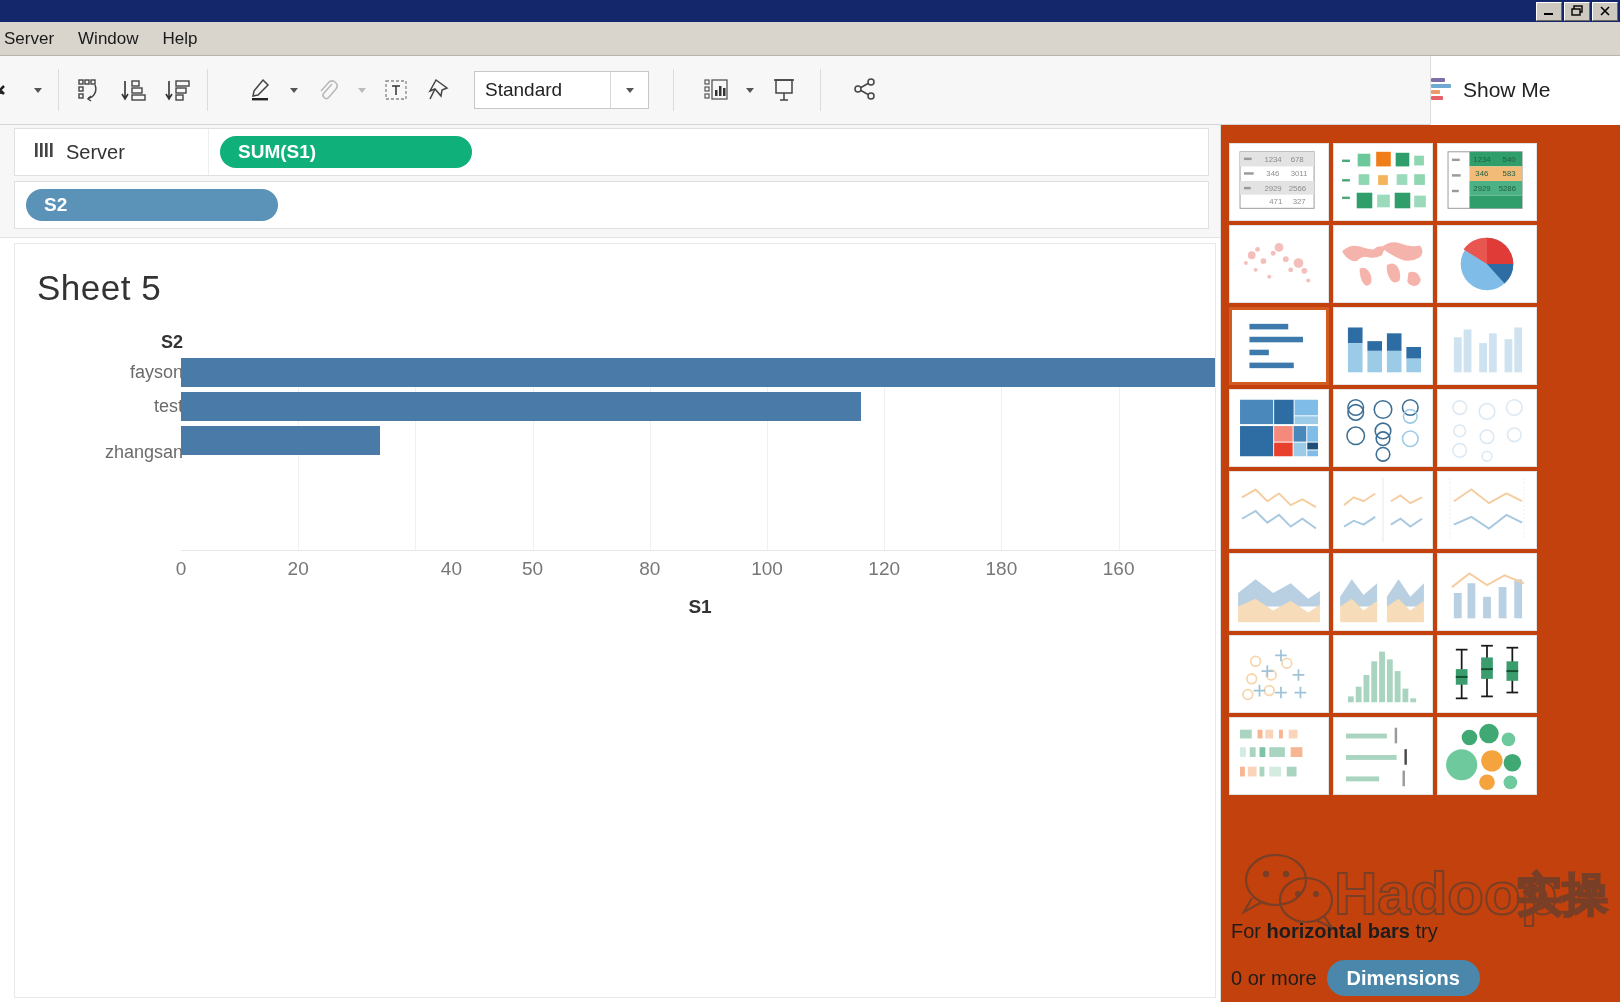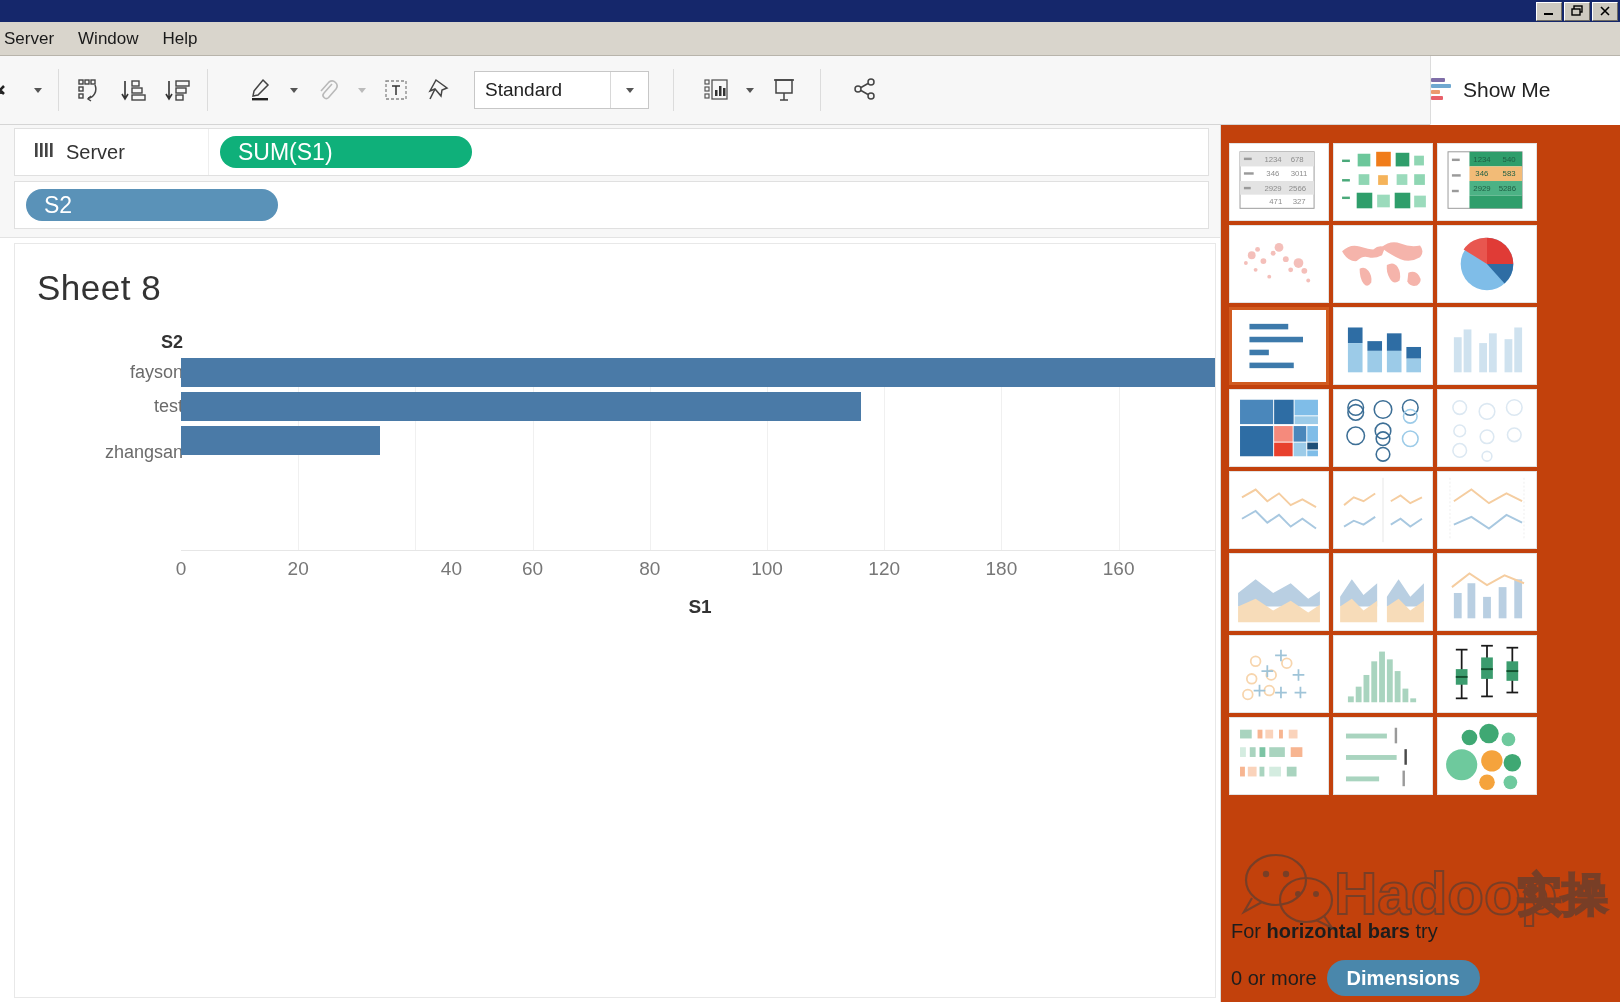--- a/index.html
+++ b/index.html
@@ -91,21 +91,21 @@
   }
   #shelf-columns{ top:3px; }
   #shelf-rows{ top:56px; }
   .shelf .shelf-label{
     width:194px; display:flex; align-items:center; gap:11px;
     font-size:20px; color:#333; padding-left:18px;
     border-right:1px solid #eeeeee; height:100%;
   }
   .pill{
     height:32px; border-radius:16px; display:flex; align-items:center;
-    padding:0 18px; color:#ffffff; font-size:23px; font-weight:400;
+    padding:0 18px; color:#ffffff; font-size:19px; font-weight:700;
     margin-left:11px; min-width:252px;
   }
   .pill.green{ background:#0fb07a; }
   .pill.blue{ background:#5a92b8; }
 
   
   #view{
     position:absolute; left:0; top:237px; width:1220px; height:765px;
     background:#ffffff; border-top:1px solid #e3e3e3;
   }
@@ -369,21 +369,21 @@
     <div class="pill green">SUM(S1)</div>
   </div>
 
   <div class="shelf" id="shelf-rows">
     <div class="pill blue">S2</div>
   </div>
 </div>
 
 <div id="view">
   <div id="view-inner">
-    <div id="sheet-title">Sheet 8</div>
+    <div id="sheet-title">Sheet 5</div>
 
     <div id="chart">
       <div id="row-header-title">S2</div>
 
       <div class="axisline" id="axisline" style="width: 1038px;"></div>
       <div id="x-axis-title">S1</div>
     <div class="gridline" style="left: 283.2px;"></div>
         <div class="gridline" style="left: 400.4px;"></div>
         <div class="gridline" style="left: 517.6px;"></div>
         <div class="gridline" style="left: 634.8px;"></div>
@@ -393,21 +393,21 @@
         <div class="gridline" style="left: 1103.6px;"></div>
         <div class="rowlabel" style="top: 30px;">fayson</div>
         <div class="bar" title="fayson: 178" style="top: 26px; width: 1038px; background: rgb(74, 122, 167);"></div>
         <div class="rowlabel" style="top: 64px;">test</div>
         <div class="bar" title="test: 116" style="top: 60px; width: 679.76px; background: rgb(74, 122, 167);"></div>
         <div class="rowlabel" style="top: 110px;">zhangsan</div>
         <div class="bar" title="zhangsan: 34" style="top: 94px; width: 199.24px; background: rgb(74, 122, 167);"></div>
         <div class="tick" style="left: 166px;">0</div>
         <div class="tick" style="left: 283.2px;">20</div>
         <div class="tick" style="left: 400.4px; margin-left: 36px;">40</div>
-        <div class="tick" style="left: 517.6px;">60</div>
+        <div class="tick" style="left: 517.6px;">50</div>
         <div class="tick" style="left: 634.8px;">80</div>
         <div class="tick" style="left: 752px;">100</div>
         <div class="tick" style="left: 869.2px;">120</div>
         <div class="tick" style="left: 986.4px;">180</div>
         <div class="tick" style="left: 1103.6px;">160</div>
       </div>
   </div>
 </div>
 
 <div id="showme-panel">

